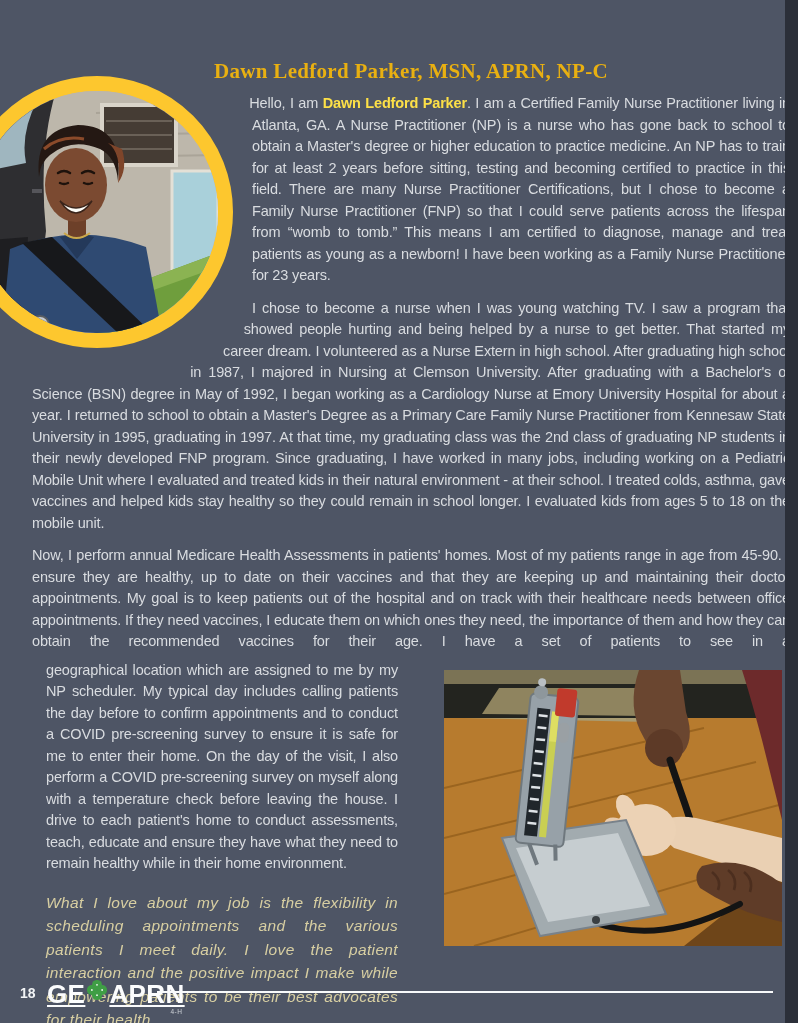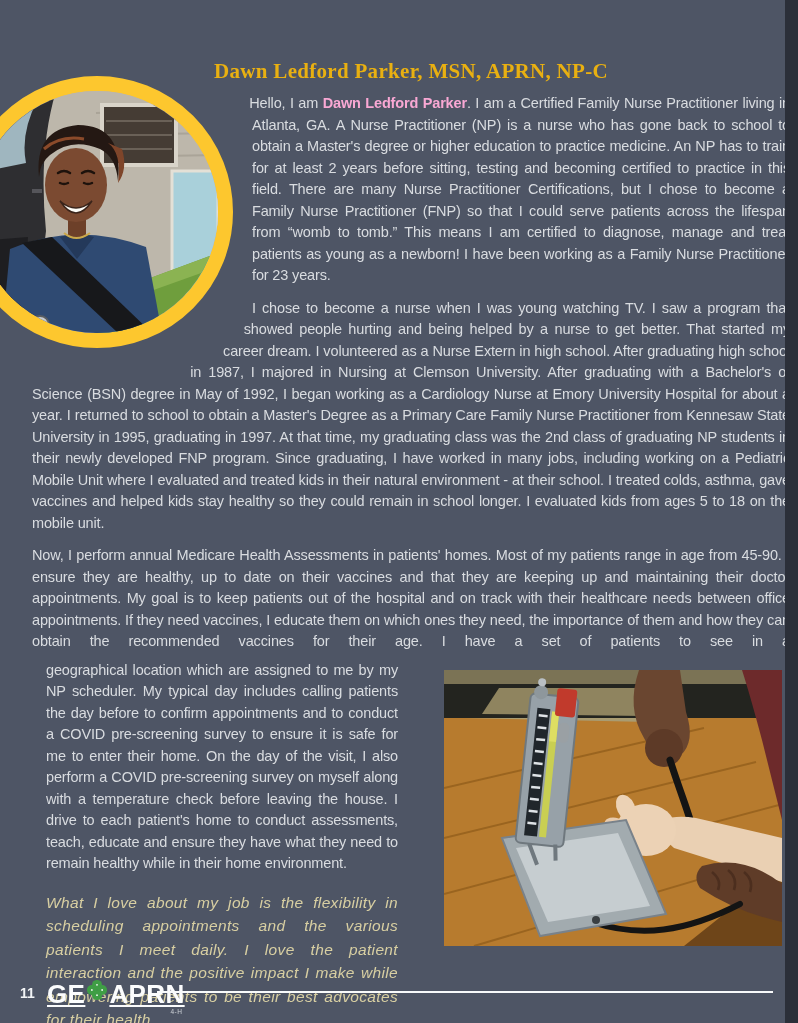--- a/index.html
+++ b/index.html
@@ -10,21 +10,21 @@
   .content{position:absolute;left:0;top:0;width:758px;padding:57px 0 0 32px;box-sizing:content-box;}
 
   h1.title{margin:0 0 8px 0;font-family:"Liberation Serif",serif;font-weight:bold;
            font-size:21px;line-height:28px;color:#e9b011;text-align:center;letter-spacing:.3px;}
 
   .circle-spacer{float:left;width:252px;height:288px;margin-left:-32px;
                  shape-outside:ellipse(151px 163px at 97px 120px);}
 
   p.body{margin:0 0 11px 0;font-size:14.5px;line-height:21.5px;letter-spacing:-0.15px;
          color:#d9dce0;text-align:justify;text-justify:inter-word;hyphens:none;}
-  p.body b{color:#f9a8d4;}
+  p.body b{color:#fde047;}
   p.fill-last{text-align-last:justify;}
 
   .bottom{display:flex;margin-top:-4px;}
   .bottom-left{width:366px;padding-left:14px;box-sizing:border-box;flex:none;}
   .bottom-right{margin-left:auto;flex:none;padding:10px 8px 0 0;}
   .photo-frame{width:338px;height:276px;overflow:hidden;background:#20221e;}
 
   .pull-quote{margin:16px 0 0 0;font-style:italic;font-size:15.5px;line-height:23.5px;
               letter-spacing:.35px;color:#d8cfa2;text-align:justify;}
 
@@ -162,21 +162,21 @@
         <path d="M84 92 Q88 94 92 92"></path>
           <path d="M108 92 Q112 94 116 92"></path>
       </g>
       <path d="M84 110 Q100 124 116 110 Q108 122 100 122 Q92 122 84 110 Z" fill="#fdfdf8" stroke="#3a241a" stroke-width="1.5"></path>
       <path d="M88 142 Q100 152 114 142" stroke="#caa84c" stroke-width="2" fill="none"></path>
       <path d="M46 152 L76 146 L176 242 L142 242 Z" fill="#17181b"></path>
       <circle cx="64" cy="234" r="9" fill="#c8ccd0" stroke="#5a5e63" stroke-width="2"></circle>
     </svg>
   </div>
 
-  <div class="page-number">11</div>
+  <div class="page-number">18</div>
   <div class="logo">
     <span class="lt">GE</span><svg width="22" height="22" viewBox="0 0 24 24">
         <g fill="#3f9e45">
           <circle cx="12" cy="6.4" r="5.4"></circle>
           <circle cx="6.4" cy="12" r="5.4"></circle>
           <circle cx="17.6" cy="12" r="5.4"></circle>
           <circle cx="12" cy="17.6" r="5.4"></circle>
         </g>
         <g fill="#eef5ee">
           <circle cx="12" cy="6.4" r="1"></circle>

